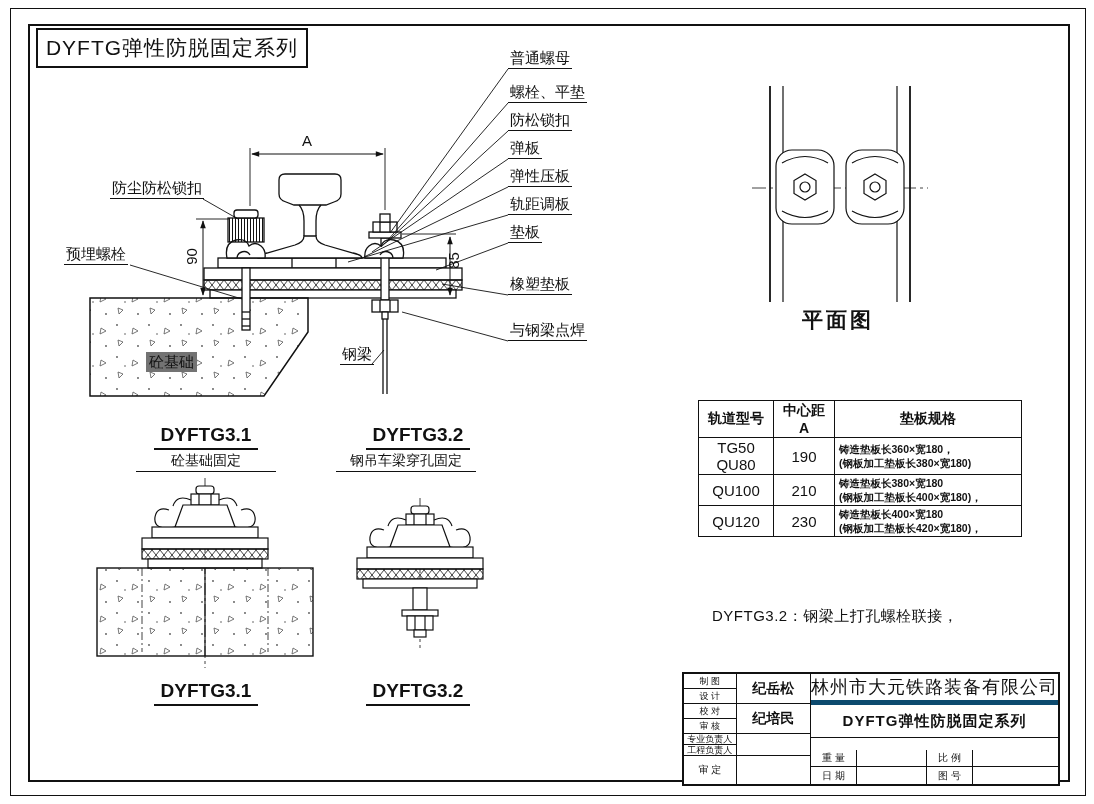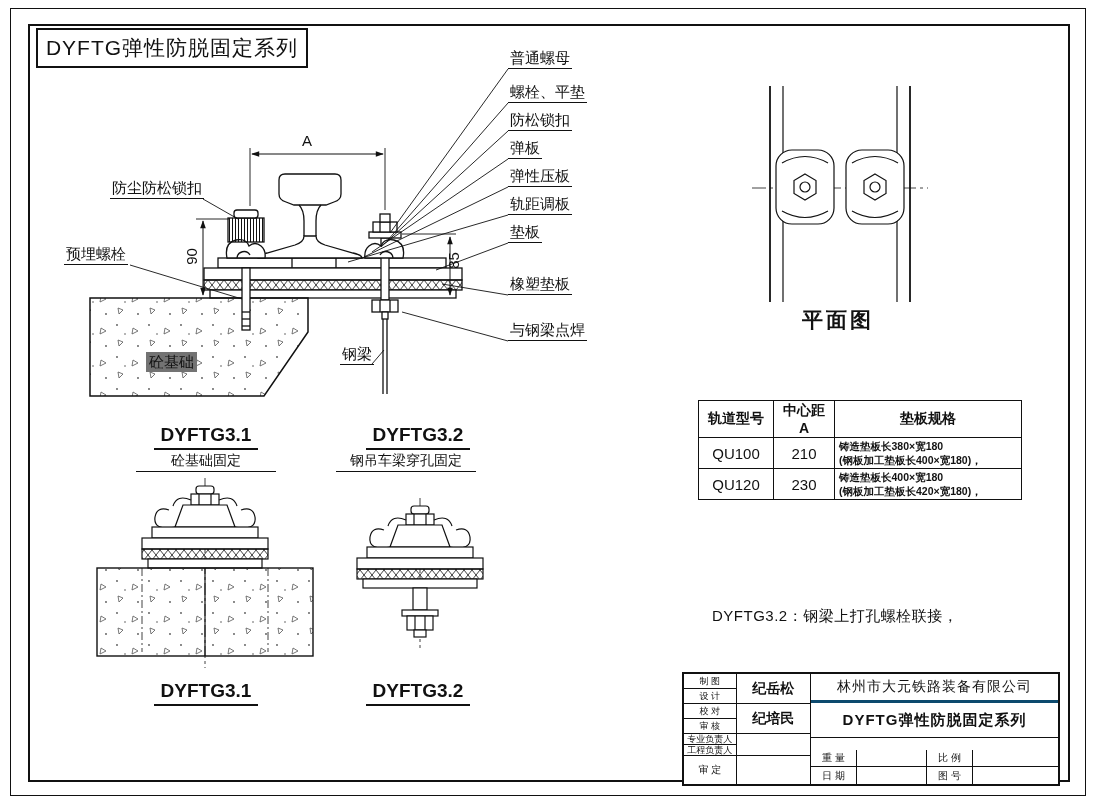--- a/index.html
+++ b/index.html
@@ -36,22 +36,22 @@
   .tb-roles{width:52px;border-right:1px solid #111;display:grid;
             grid-template-rows:15px 15px 15px 15px 11px 11px 1fr;}
   .tb-roles > div{border-bottom:1px solid #111;display:flex;align-items:center;justify-content:center;
                   font-size:9px;overflow:hidden;white-space:nowrap;}
   .tb-roles > div:last-child{border-bottom:none;font-size:10px;text-align:center;}
   .tb-names{width:74px;display:grid;grid-template-rows:30px 30px 22px 1fr;font-weight:bold;}
   .tb-names > div{border-bottom:1px solid #111;display:flex;align-items:center;justify-content:center;
                   font-size:14px;}
   .tb-names > div:last-child{border-bottom:none;}
   .tb-right{flex:1;display:flex;flex-direction:column;}
-  .tb-company{height:26px;border-bottom:3px solid #0c4a6e;display:flex;align-items:center;justify-content:center;
-              font-size:14px;font-family:Liberation Sans, sans-serif;letter-spacing:1px;}
+  .tb-company{height:26px;border-bottom:5px solid #0c4a6e;display:flex;align-items:center;justify-content:center;
+              font-size:18px;font-family:Liberation Sans, sans-serif;letter-spacing:1px;}
   .tb-product{flex:1;border-bottom:1px solid #111;display:flex;align-items:center;justify-content:center;
               font-size:15px;font-weight:bold;letter-spacing:1px;}
   .tb-grid{display:grid;grid-template-columns:46px 70px 46px 1fr;grid-template-rows:17px 17px;margin-top:12px;}
   .tb-grid > div{border-right:1px solid #111;border-bottom:1px solid #111;display:flex;align-items:center;
                  justify-content:center;font-size:10px;}
   .tb-grid > div:nth-child(4n){border-right:none;}
   .tb-grid > div:nth-child(n+5){border-bottom:none;}
 </style>
 </head>
 <body>
@@ -240,20 +240,29 @@
   <div class="plan-lbl" style="left:783px;top:306px">平面图</div>
 
   <table class="params">
     <tbody>
         <tr>
       <th>轨道型号</th>
       <th>中心距 A</th>
       <th>垫板规格</th>
     </tr>
     <tr>
+      <td class="col-model">TG50
+QU80</td>
+      <td class="col-center">190</td>
+      <td class="col-spec">
+        <div>铸造垫板长360×宽180，</div>
+        <div>(钢板加工垫板长380×宽180)</div>
+      </td>
+    </tr>
+    <tr>
       <td class="col-model">QU100</td>
       <td class="col-center">210</td>
       <td class="col-spec">
         <div>铸造垫板长380×宽180</div>
         <div>(钢板加工垫板长400×宽180)，</div>
       </td>
     </tr>
     <tr>
       <td class="col-model">QU120</td>
       <td class="col-center">230</td>

